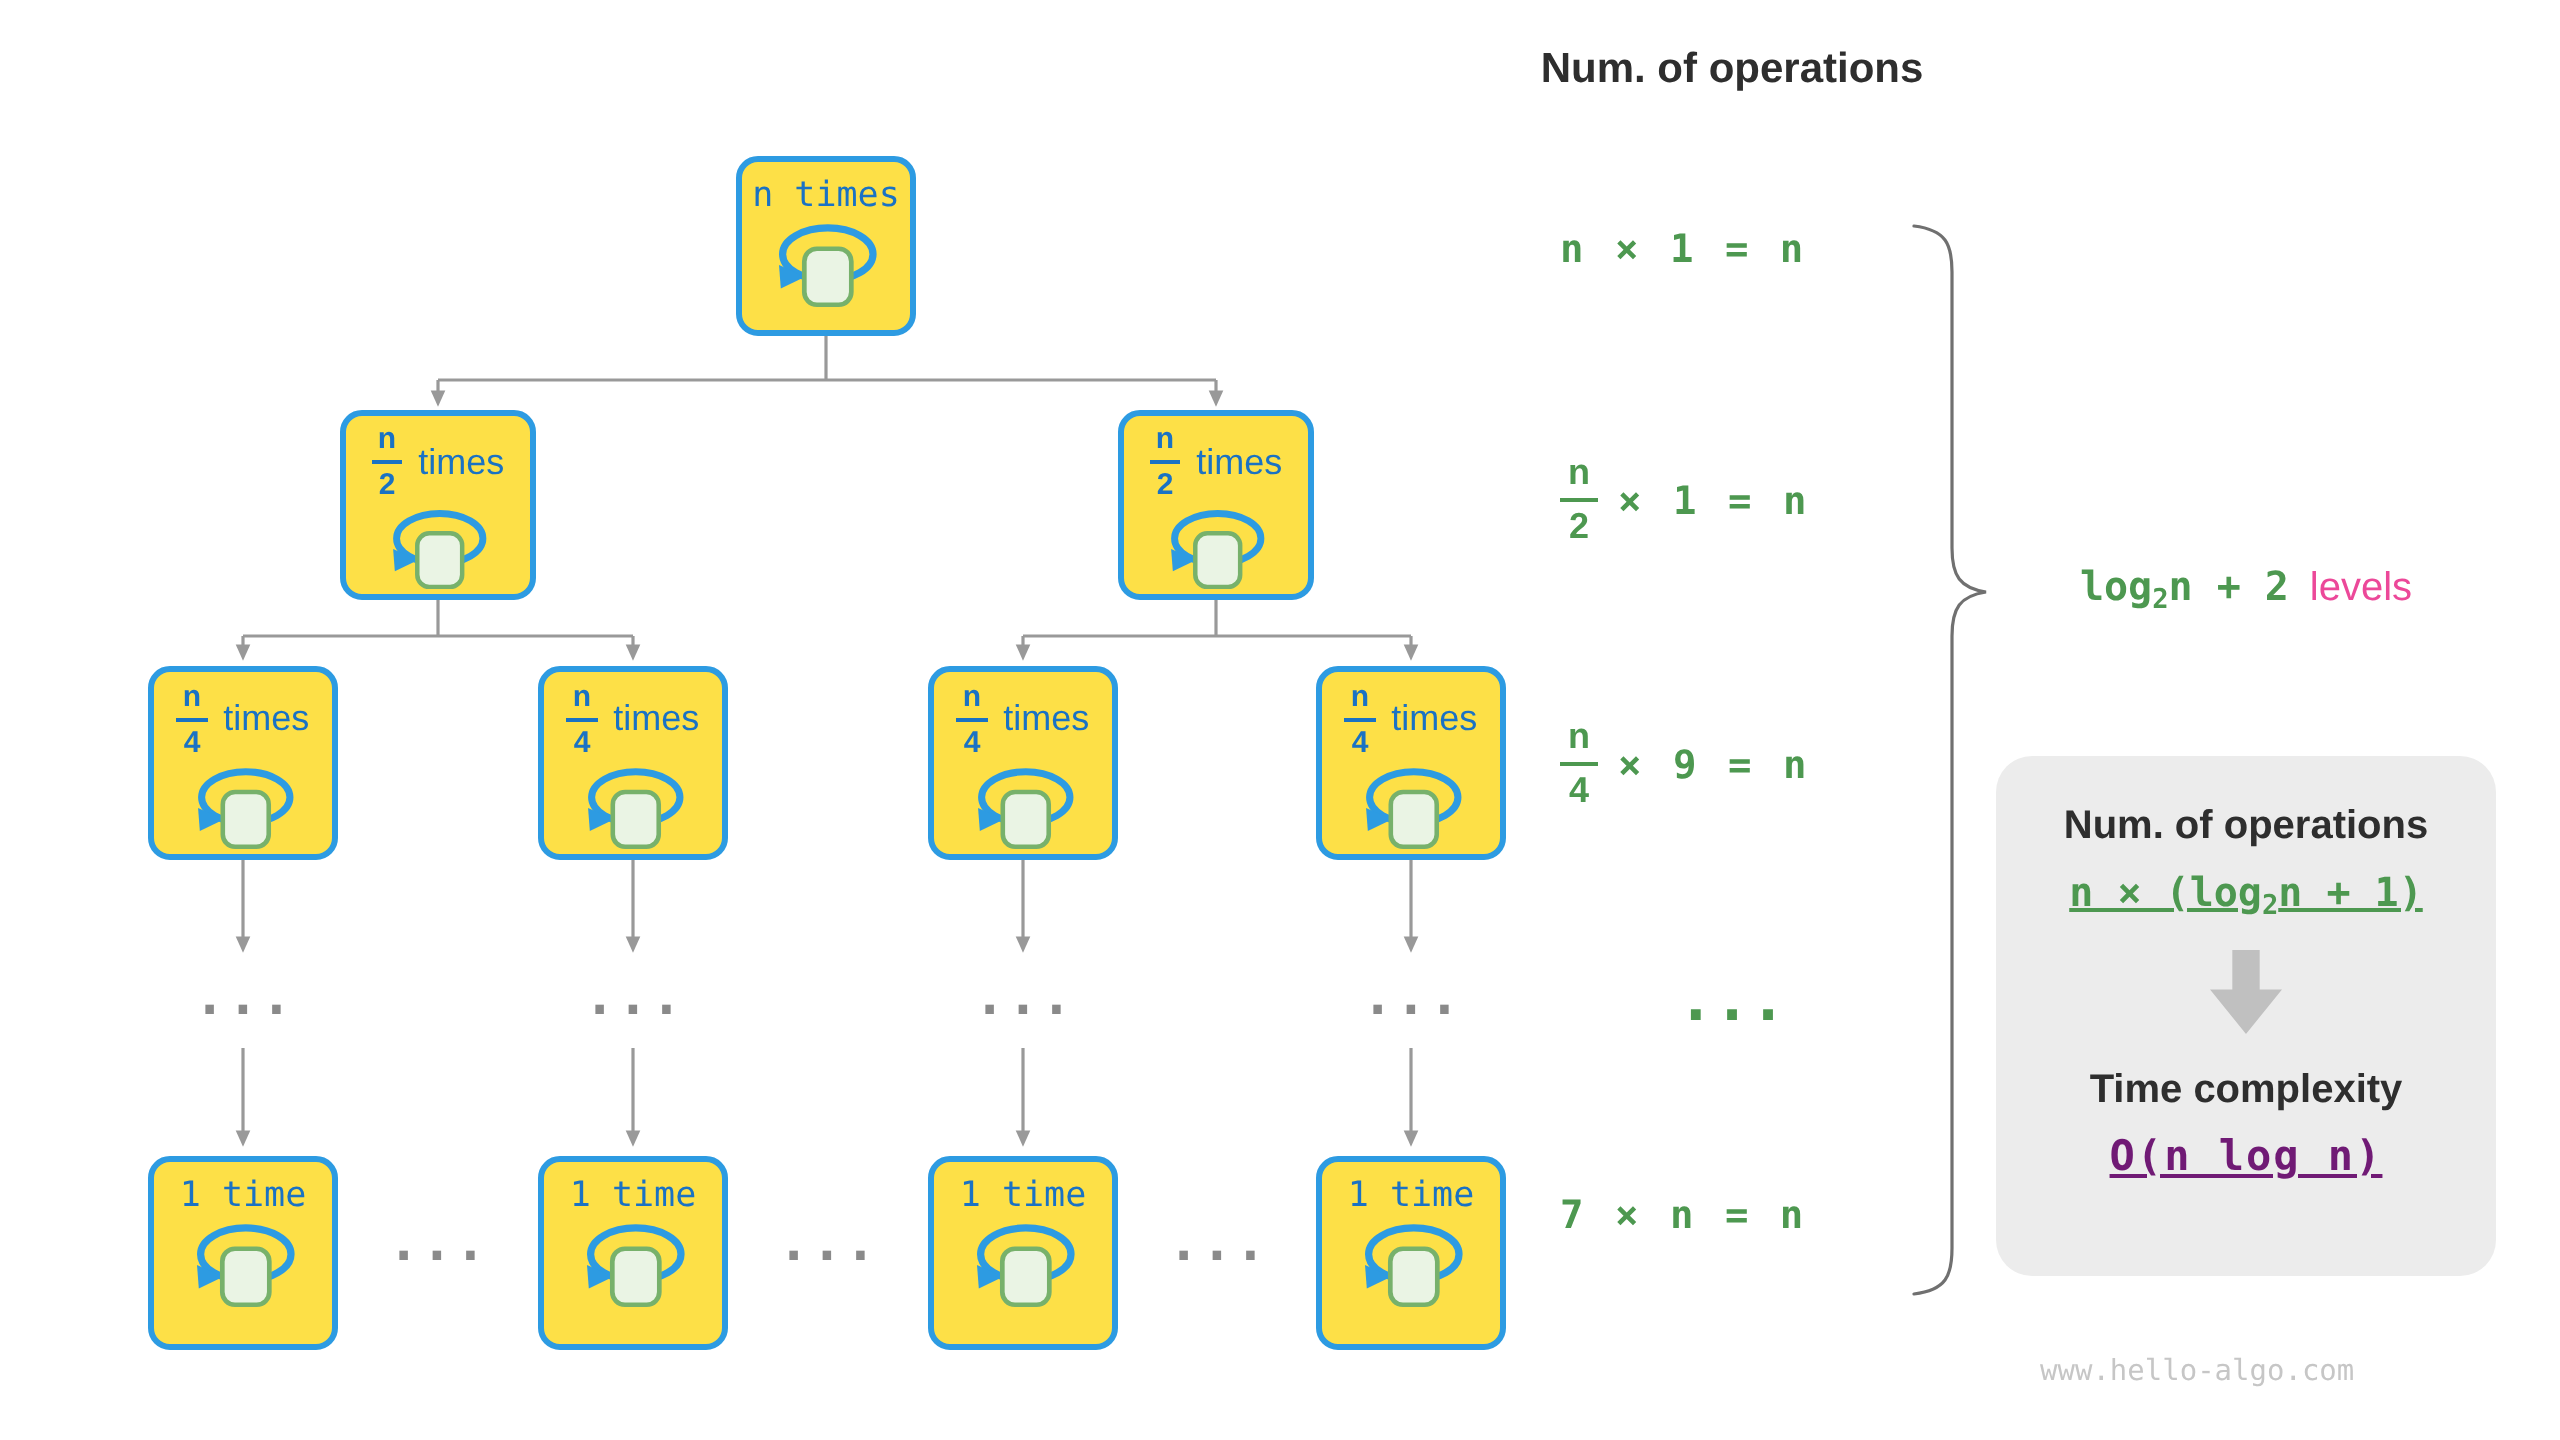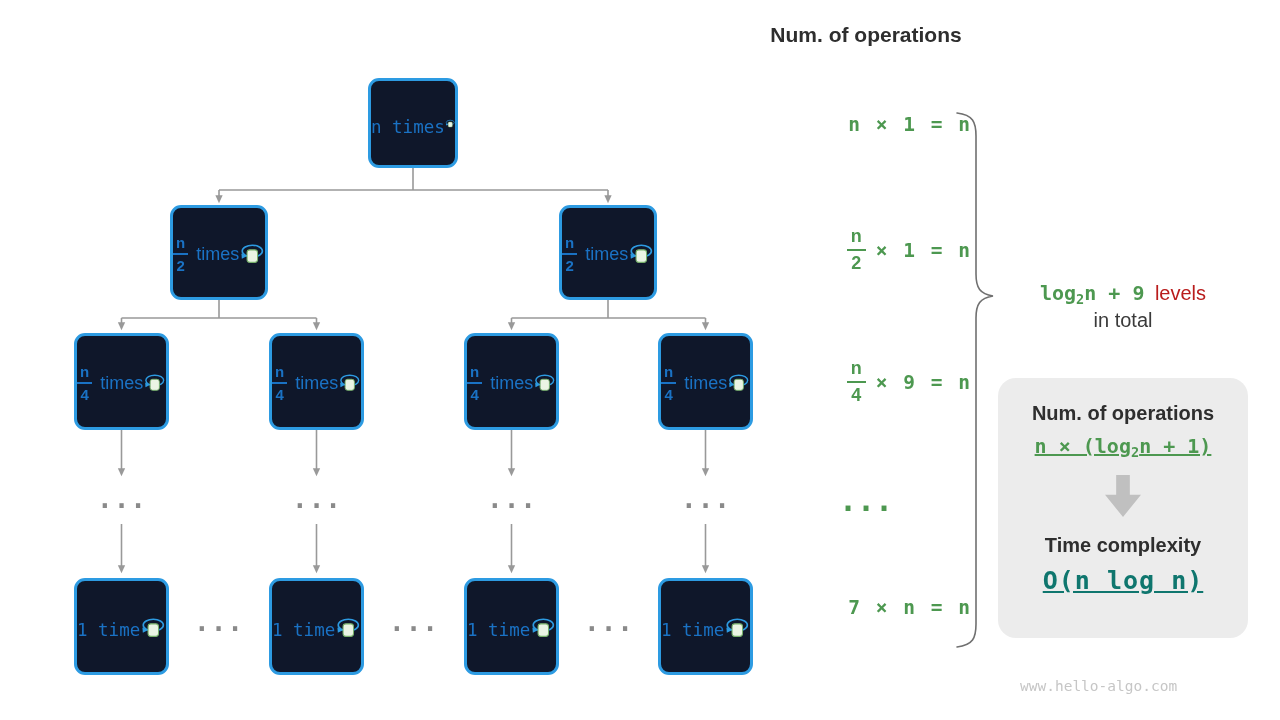--- a/index.html
+++ b/index.html
@@ -1,59 +1,59 @@
 <!DOCTYPE html>
 <html><head>
 <meta charset="utf-8">
 <style>
   html,body{margin:0;padding:0;background:#ffffff;}
   body{width:1280px;height:720px;position:relative;overflow:hidden;
        font-family:"Liberation Sans",sans-serif;}
   .overlay{position:absolute;left:0;top:0;width:1280px;height:720px;z-index:0;pointer-events:none;}
 
   
-  .node{position:absolute;box-sizing:border-box;background:#0f172a;border:3px solid #2d9be2;
-        border-radius:11px;display:flex;flex-direction:row;align-items:center;z-index:1;}
+  .node{position:absolute;box-sizing:border-box;background:#fde047;border:3px solid #2d9be2;
+        border-radius:11px;display:flex;flex-direction:column;align-items:center;z-index:1;}
   .mono-label{font:400 17.5px "DejaVu Sans Mono",monospace;color:#1a72c4;margin-top:7px;white-space:pre;}
   .frac-head{display:flex;align-items:center;gap:8px;margin-top:3px;height:42px;color:#1a72c4;}
   .frac{display:inline-flex;flex-direction:column;align-items:center;line-height:1;}
   .frac .fnum{font:600 15px "Liberation Sans",sans-serif;padding:0 3px 2px;border-bottom:2px solid #1a72c4;}
   .frac .fden{font:600 15px "Liberation Sans",sans-serif;padding-top:2px;}
   .suffix{font:400 18px "Liberation Sans",sans-serif;color:#1a72c4;}
   .loop{width:58px;height:47px;margin-top:1px;}
 
   
   .dots{position:absolute;width:62px;text-align:center;z-index:1;line-height:1;
         font:700 26px "DejaVu Sans Mono",monospace;color:#8a8a8a;letter-spacing:1px;}
 
   
   .rc-header{position:absolute;left:756px;top:20px;width:220px;text-align:center;
              font:700 21px "Liberation Sans",sans-serif;color:#2e2e2e;line-height:29px;z-index:1;}
-  .eq{position:absolute;left:800px;width:172px;display:flex;justify-content:flex-end;
+  .eq{position:absolute;left:780px;width:172px;display:flex;justify-content:flex-start;
       align-items:center;color:#4d9850;z-index:1;}
   .eq-text{font:700 19.5px "DejaVu Sans Mono",monospace;letter-spacing:2px;white-space:pre;}
   .eq .gfrac{margin-right:10px;}
   .eq .gfrac .fnum{font:700 18px "Liberation Sans",sans-serif;color:#4d9850;border-bottom:2.5px solid #4d9850;padding:0 4px 2px;}
   .eq .gfrac .fden{font:700 18px "Liberation Sans",sans-serif;color:#4d9850;padding-top:2px;}
   .gdots{position:absolute;left:780px;top:483px;width:172px;text-align:center;line-height:1;
          font:700 30px "DejaVu Sans Mono",monospace;color:#4d9850;z-index:1;}
 
   .brace-label{position:absolute;left:1002px;top:281px;width:242px;text-align:center;z-index:1;line-height:28px;}
   .green-formula{font:700 20px "DejaVu Sans Mono",monospace;color:#4d9850;white-space:pre;}
   .green-formula sub,.sb-formula sub{font-size:0.68em;position:relative;top:0.28em;vertical-align:baseline;}
-  .bl-dark{font:400 20px "Liberation Sans",sans-serif;color:#b91c1c;margin-left:6px;text-align:center;}
+  .bl-dark{font:400 20px "Liberation Sans",sans-serif;color:#ec4899;margin-left:6px;text-align:center;}
   .bl-line2{font:400 20px "Liberation Sans",sans-serif;color:#3a3a3a;}
 
   
   .summary-box{position:absolute;left:998px;top:378px;width:250px;height:260px;background:#ececec;
                border-radius:18px;display:flex;flex-direction:column;align-items:center;z-index:1;box-sizing:border-box;padding-top:24px;}
   .sb-title{font:700 20px "Liberation Sans",sans-serif;color:#2e2e2e;}
   .sb-formula{font:700 20px "DejaVu Sans Mono",monospace;white-space:pre;margin-top:9px;text-decoration:underline;}
   .sb-formula.green{color:#4d9850;}
-  .sb-formula.blue{color:#0f766e;font-size:25px;letter-spacing:1px;}
+  .sb-formula.blue{color:#701a75;font-size:21px;letter-spacing:1px;}
   .sb-arrow{width:36px;height:42px;background:#c0c0c0;margin-top:17px;
             clip-path:polygon(31% 0,69% 0,69% 47%,100% 47%,50% 100%,0 47%,31% 47%);}
   .sb-title2{margin-top:17px;}
 
   .watermark{position:absolute;left:1020px;top:678px;font:400 14.5px "DejaVu Sans Mono",monospace;
              color:#c6c6c6;z-index:1;white-space:pre;}
 </style>
 </head>
 <body>
 
@@ -241,24 +241,23 @@
 </div>
 
 <div class="gdots">...</div>
 
 <div class="eq" style="top:593px;height:28px">
   <span class="eq-text">7 × n = n</span>
 </div>
 
 <div class="brace-label">
   <div>
-    <span class="green-formula"><span>log</span><sub>2</sub><span>n + 9</span></span>
+    <span class="green-formula"><span>log</span><sub>2</sub><span>n + 2</span></span>
     <span class="bl-dark">levels</span>
   </div>
-  <div class="bl-line2">in total</div>
 </div>
 
 <div class="summary-box">
   <div class="sb-title">Num. of operations</div>
   <div class="sb-formula green"><span>n × (log</span><sub>2</sub><span>n + 1)</span></div>
   <div class="sb-arrow"></div>
   <div class="sb-title sb-title2">Time complexity</div>
   <div class="sb-formula blue">O(n log n)</div>
 </div>
 

